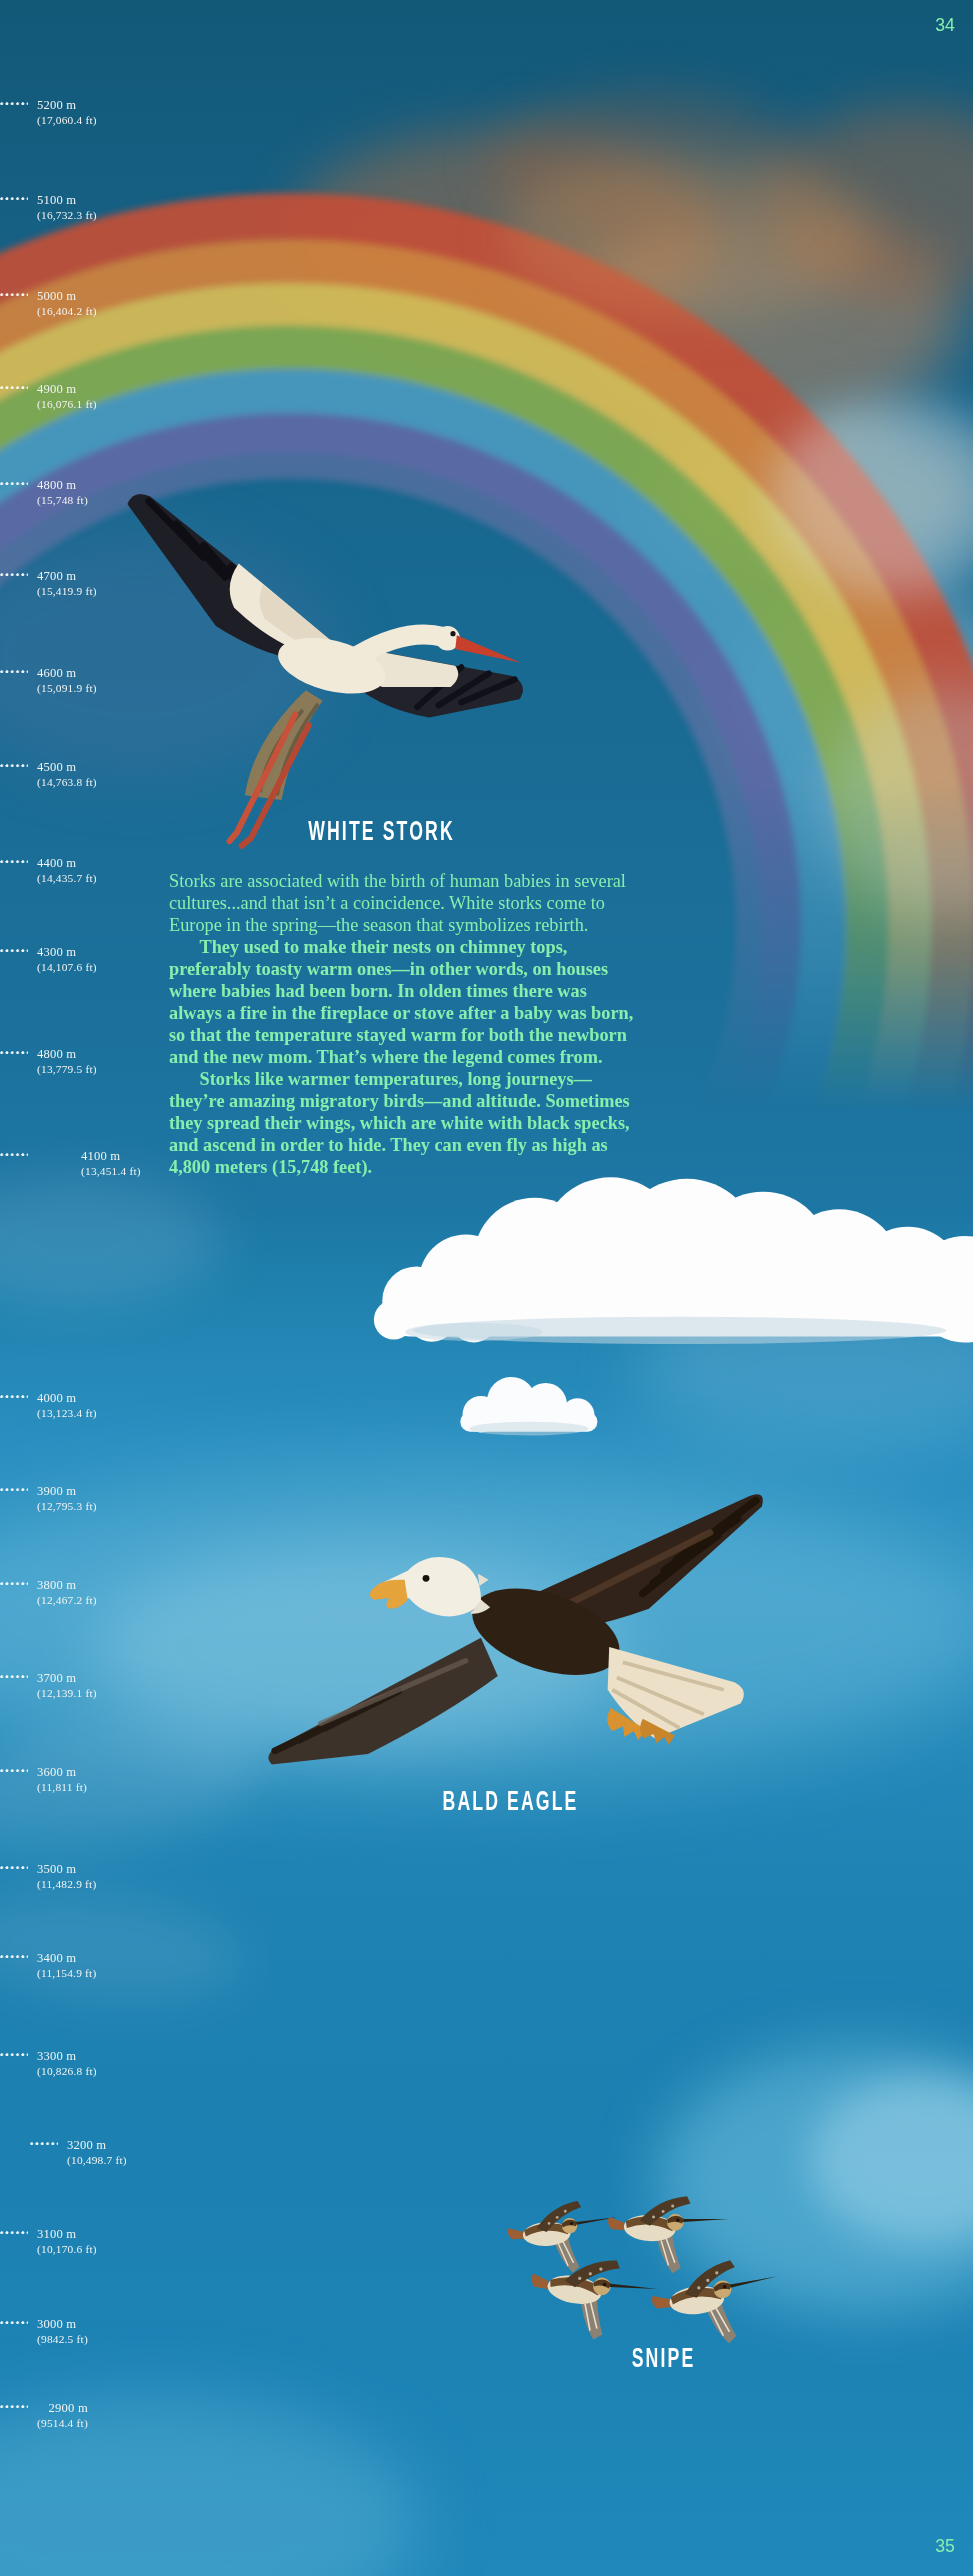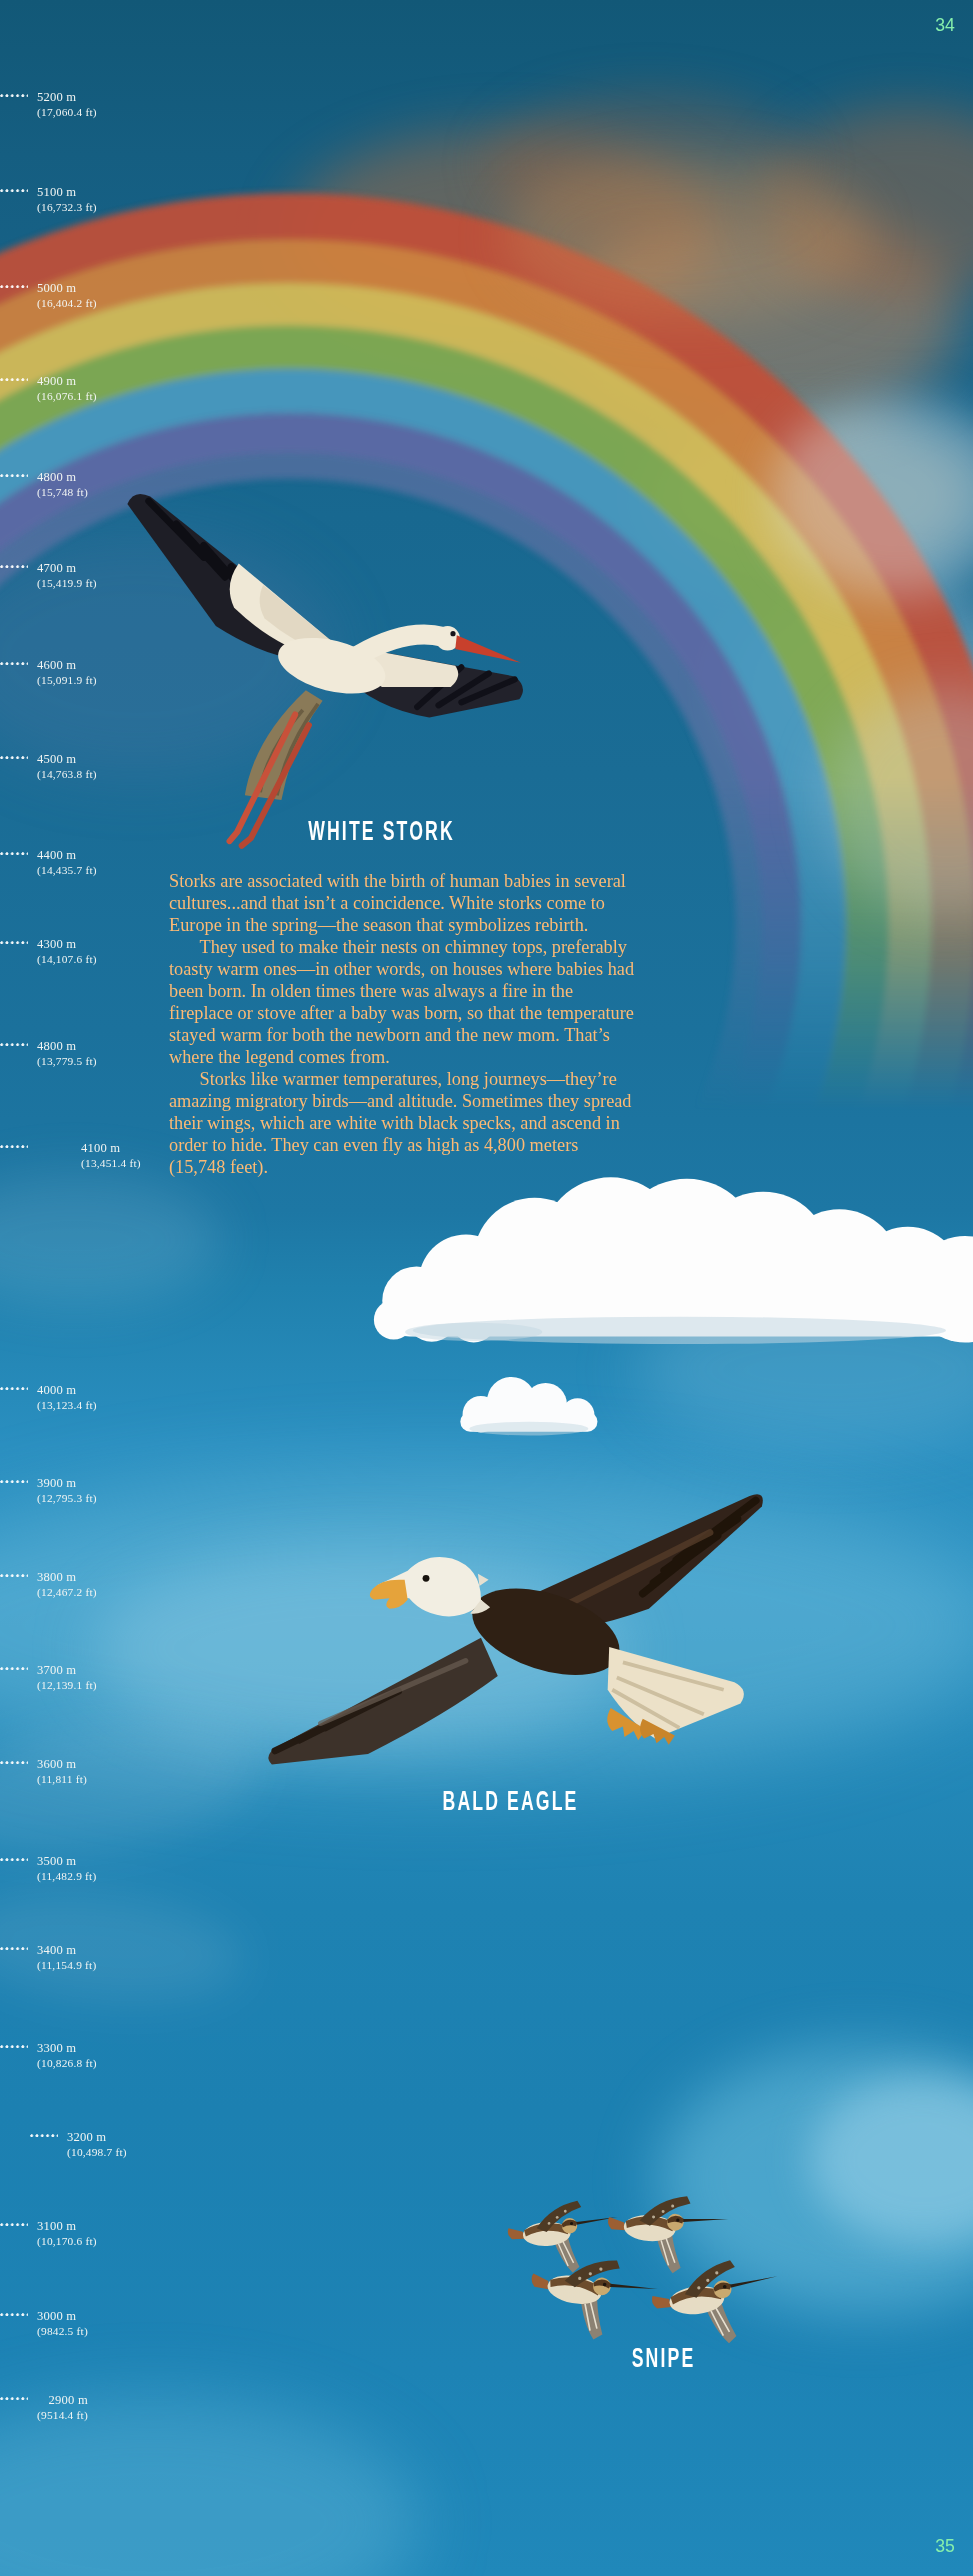--- a/index.html
+++ b/index.html
@@ -15,36 +15,36 @@
   .blob{position:absolute;border-radius:50%;pointer-events:none;}
   
   .rainbow{position:absolute;left:0;top:0;
     -webkit-mask-image:linear-gradient(to bottom,#000 68%,rgba(0,0,0,.5) 84%,transparent 97%);
     mask-image:linear-gradient(to bottom,#000 68%,rgba(0,0,0,.5) 84%,transparent 97%);}
   
   .intro{position:absolute;left:253px;top:61px;width:488px;text-align:center;
     font-style:italic;font-weight:700;font-size:20.6px;line-height:24px;
     color:#76ced2;}
   
-  .scale{position:absolute;left:0;top:4px;width:176px;height:2212px;}
+  .scale{position:absolute;left:0;top:12px;width:176px;height:2212px;}
   .marker{position:absolute;left:0;color:#f2f5f3;}
   .marker .dots{position:absolute;left:0;top:5.3px;width:28px;height:3.8px;
     background-image:radial-gradient(circle at 1.7px 1.7px,#fff 1.2px,transparent 1.6px);
     background-size:5.3px 3.8px;background-repeat:repeat-x;opacity:.95;}
   .marker .m{display:block;margin-left:37px;font-size:12.6px;line-height:16px;letter-spacing:0.2px;}
   .marker .ft{display:block;margin-left:37px;font-size:11.4px;line-height:14.5px;letter-spacing:0.2px;}
   
   .bird-heading{position:absolute;width:305px;text-align:center;color:#ffffff;
     font-family:"Liberation Sans",sans-serif;font-weight:700;font-size:26px;
     letter-spacing:3.1px;transform:scale(0.68,1.06);white-space:nowrap;}
   
   .bodytext{position:absolute;left:169px;top:870px;width:470px;
-    color:#fdba74;font-size:18.3px;line-height:22px;}
+    color:#86efac;font-size:18.3px;line-height:22px;}
   .bodytext p{margin:0;}
-  .bodytext p + p{text-indent:30.5px;}
+  .bodytext p + p{text-indent:30.5px;font-weight:bold;}
   
   .pagenum{position:absolute;right:18.3px;color:#86efac;
     font-family:"Liberation Sans",sans-serif;font-size:17.6px;font-weight:500;}
   .pagenum.top{top:15.3px;}
   .pagenum.bottom{top:2536px;}
   svg{position:absolute;display:block;overflow:visible;}
 </style>
 </head>
 <body>
 

